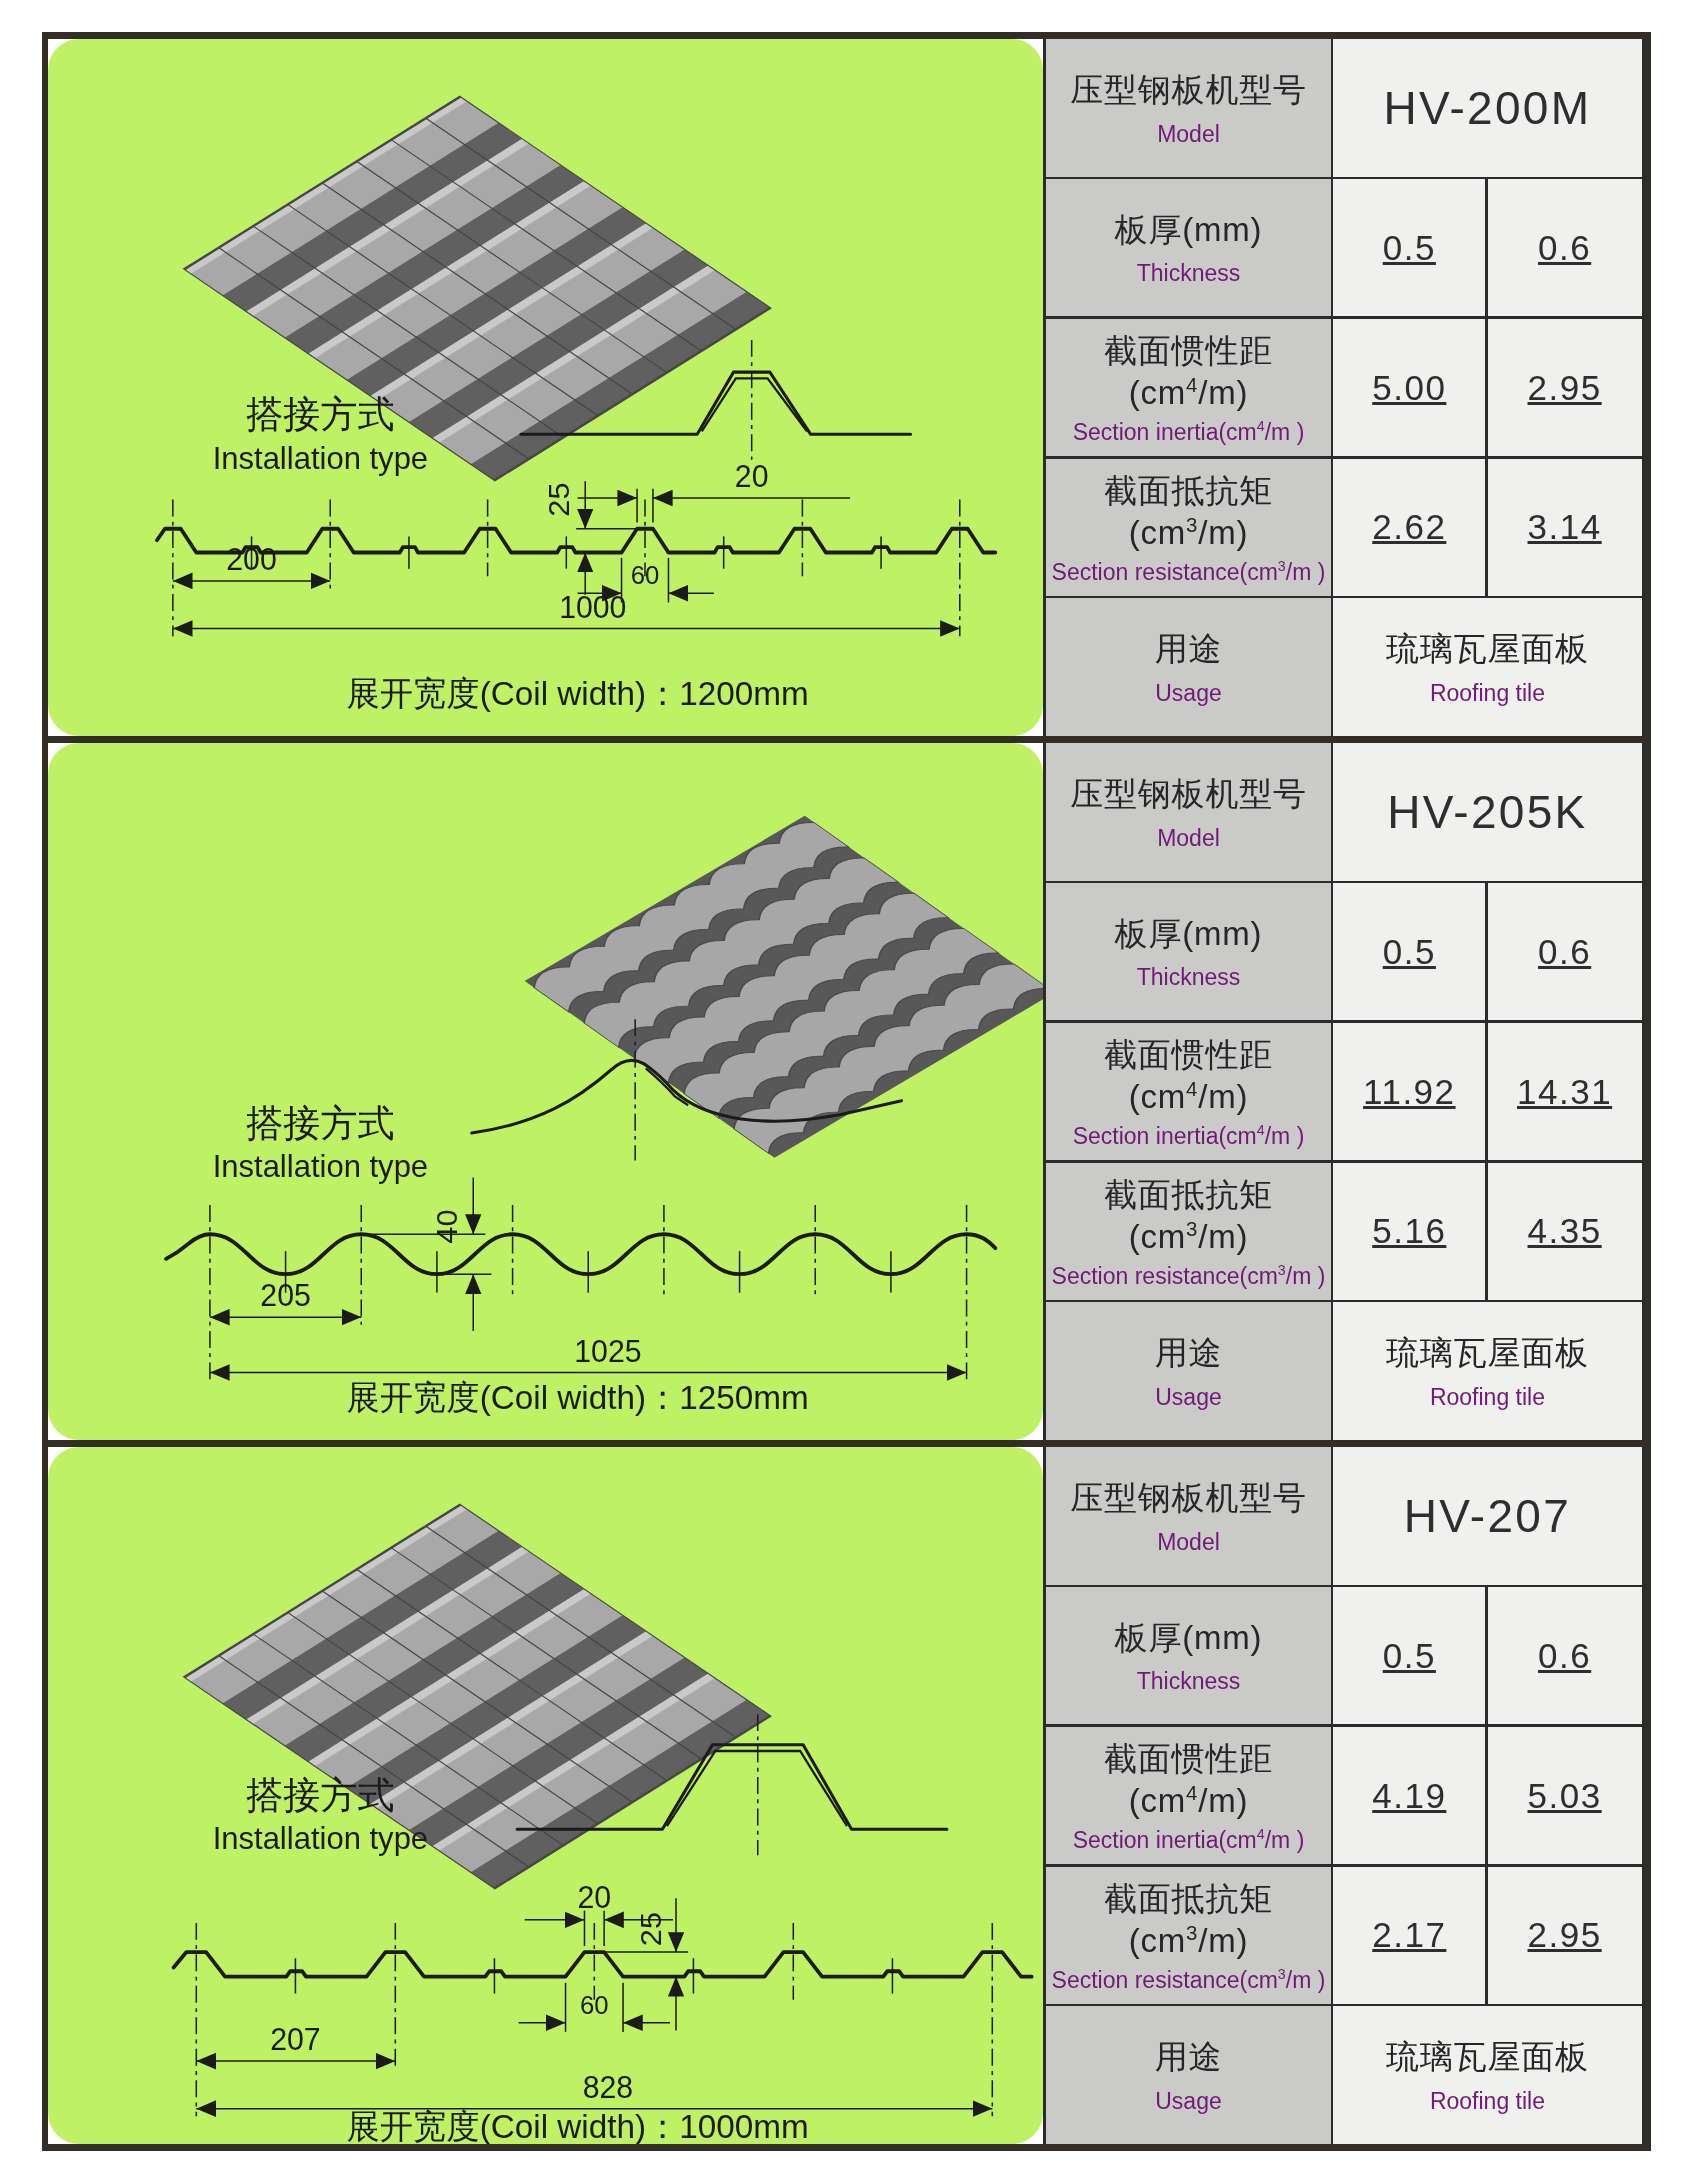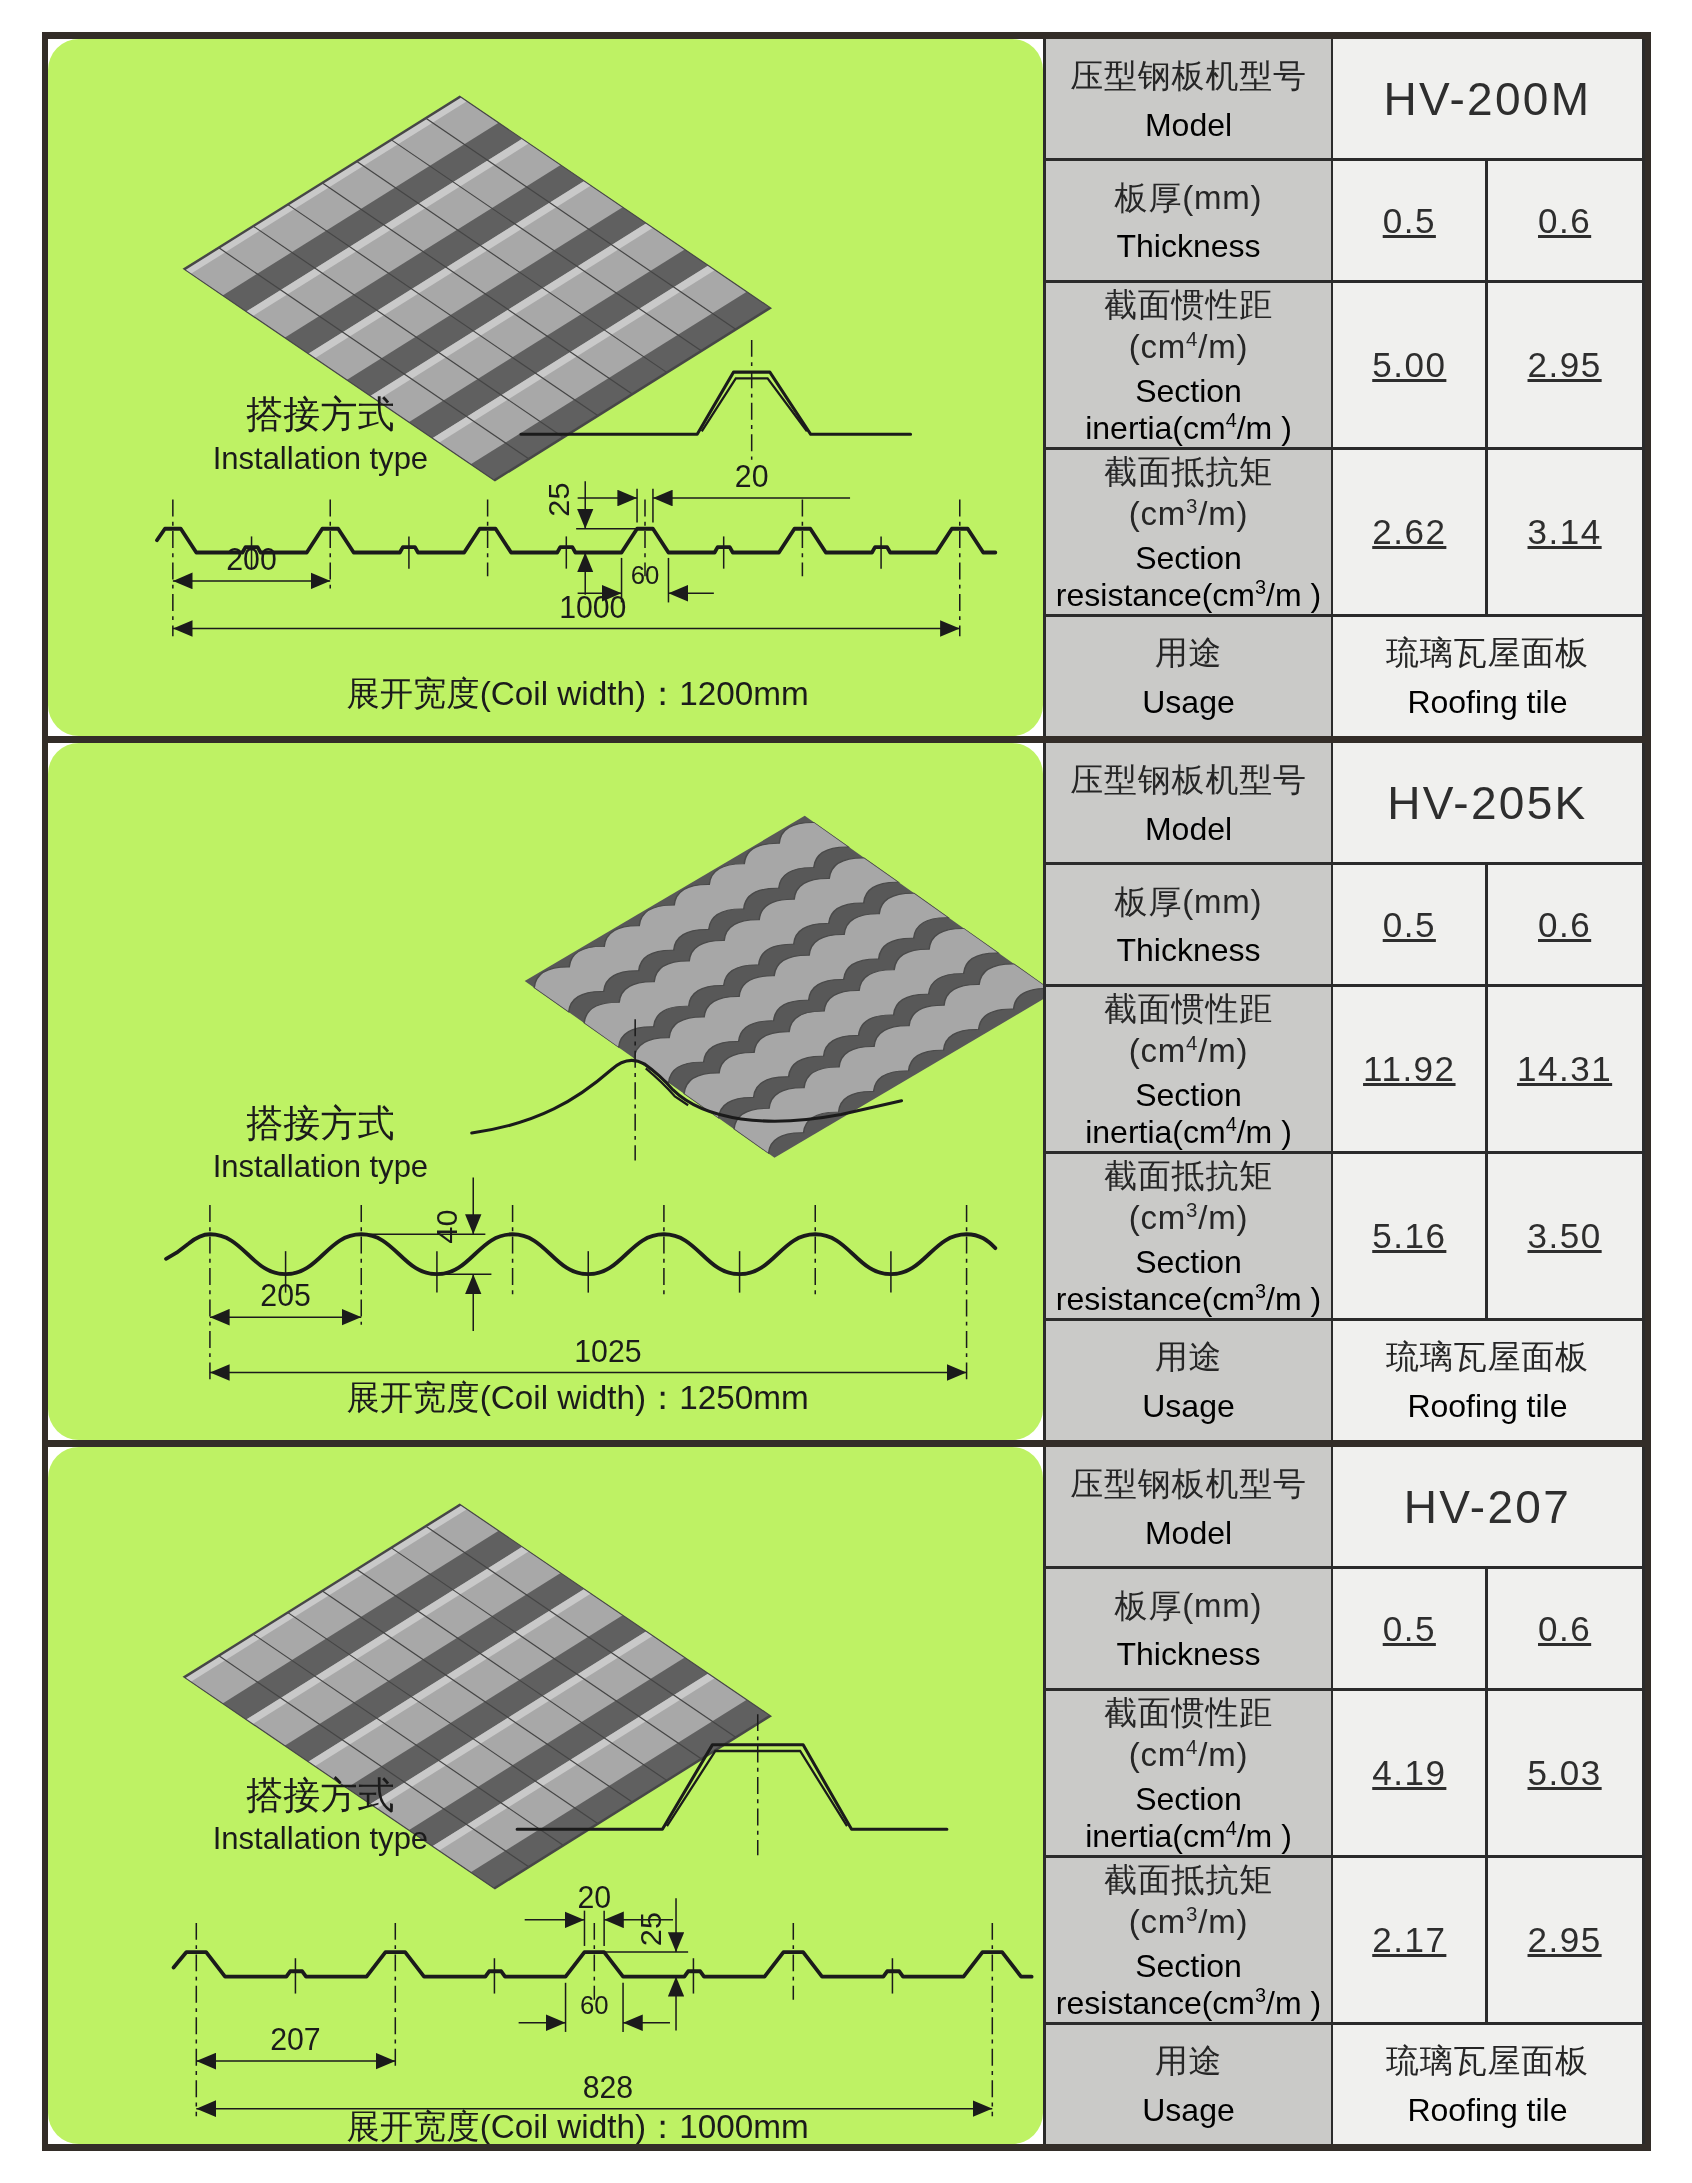--- a/index.html
+++ b/index.html
@@ -11,21 +11,21 @@
   .sec:last-child{border-bottom:none;}
   .draw{flex:1;position:relative;background:#bef264;min-width:0;border-radius:31px;}
   .draw svg{position:absolute;left:0;top:0;width:100%;height:100%;}
   .spec{width:599px;flex:none;display:grid;grid-template-columns:285px 152px 154px;
         grid-auto-rows:1fr;gap:2.3px;background:#2b2b2b;border-left:3.1px solid #2b2b2b;}
   .cell{display:flex;flex-direction:column;align-items:center;justify-content:center;text-align:center;}
   .lbl{background:#cacac8;}
   .val{background:#f0f0ee;}
   .span2{grid-column:2/4;}
   .zh{font-size:33px;letter-spacing:0.8px;color:#262626;}
-  .en{font-size:32px;margin-top:7.7px;color:#000000;}
+  .en{font-size:23px;margin-top:7.7px;color:#701a75;}
   .num{font-size:35px;color:#2e2e2e;letter-spacing:1.5px;text-decoration:underline;}
   .mval{font-size:46px;color:#2e2e2e;letter-spacing:2.3px;}
   sup{font-size:0.62em;vertical-align:super;line-height:0;}
   
   .pline{fill:none;stroke:#1b1b1b;stroke-width:5;stroke-linejoin:round;stroke-linecap:round;}
   .sk{fill:none;stroke:#1b1b1b;stroke-width:4;stroke-linejoin:round;stroke-linecap:round;}
   .sk2{fill:none;stroke:#1b1b1b;stroke-width:3;}
   .dim{stroke:#1b1b1b;stroke-width:2;fill:none;}
   .cl{stroke:#1b1b1b;stroke-width:2;fill:none;stroke-dasharray:22 7 5 7;}
   .tick{stroke:#1b1b1b;stroke-width:2;}
@@ -283,21 +283,21 @@
         </div>
 
       <div class="cell lbl">
         <div class="zh"><span>截面抵抗矩(cm</span><sup>3</sup><span>/m)</span></div>
         <div class="en"><span>Section resistance(cm</span><sup>3</sup><span>/m )</span></div>
       </div>
       <div class="cell val">
           <div class="num">5.16</div>
         </div>
       <div class="cell val">
-          <div class="num">3.50</div>
+          <div class="num">4.35</div>
         </div>
 
       <div class="cell lbl">
         <div class="zh">用途</div>
         <div class="en">Usage</div>
       </div>
       <div class="cell val span2">
         <div class="zh">琉璃瓦屋面板</div>
         <div class="en">Roofing tile</div>
       </div>

